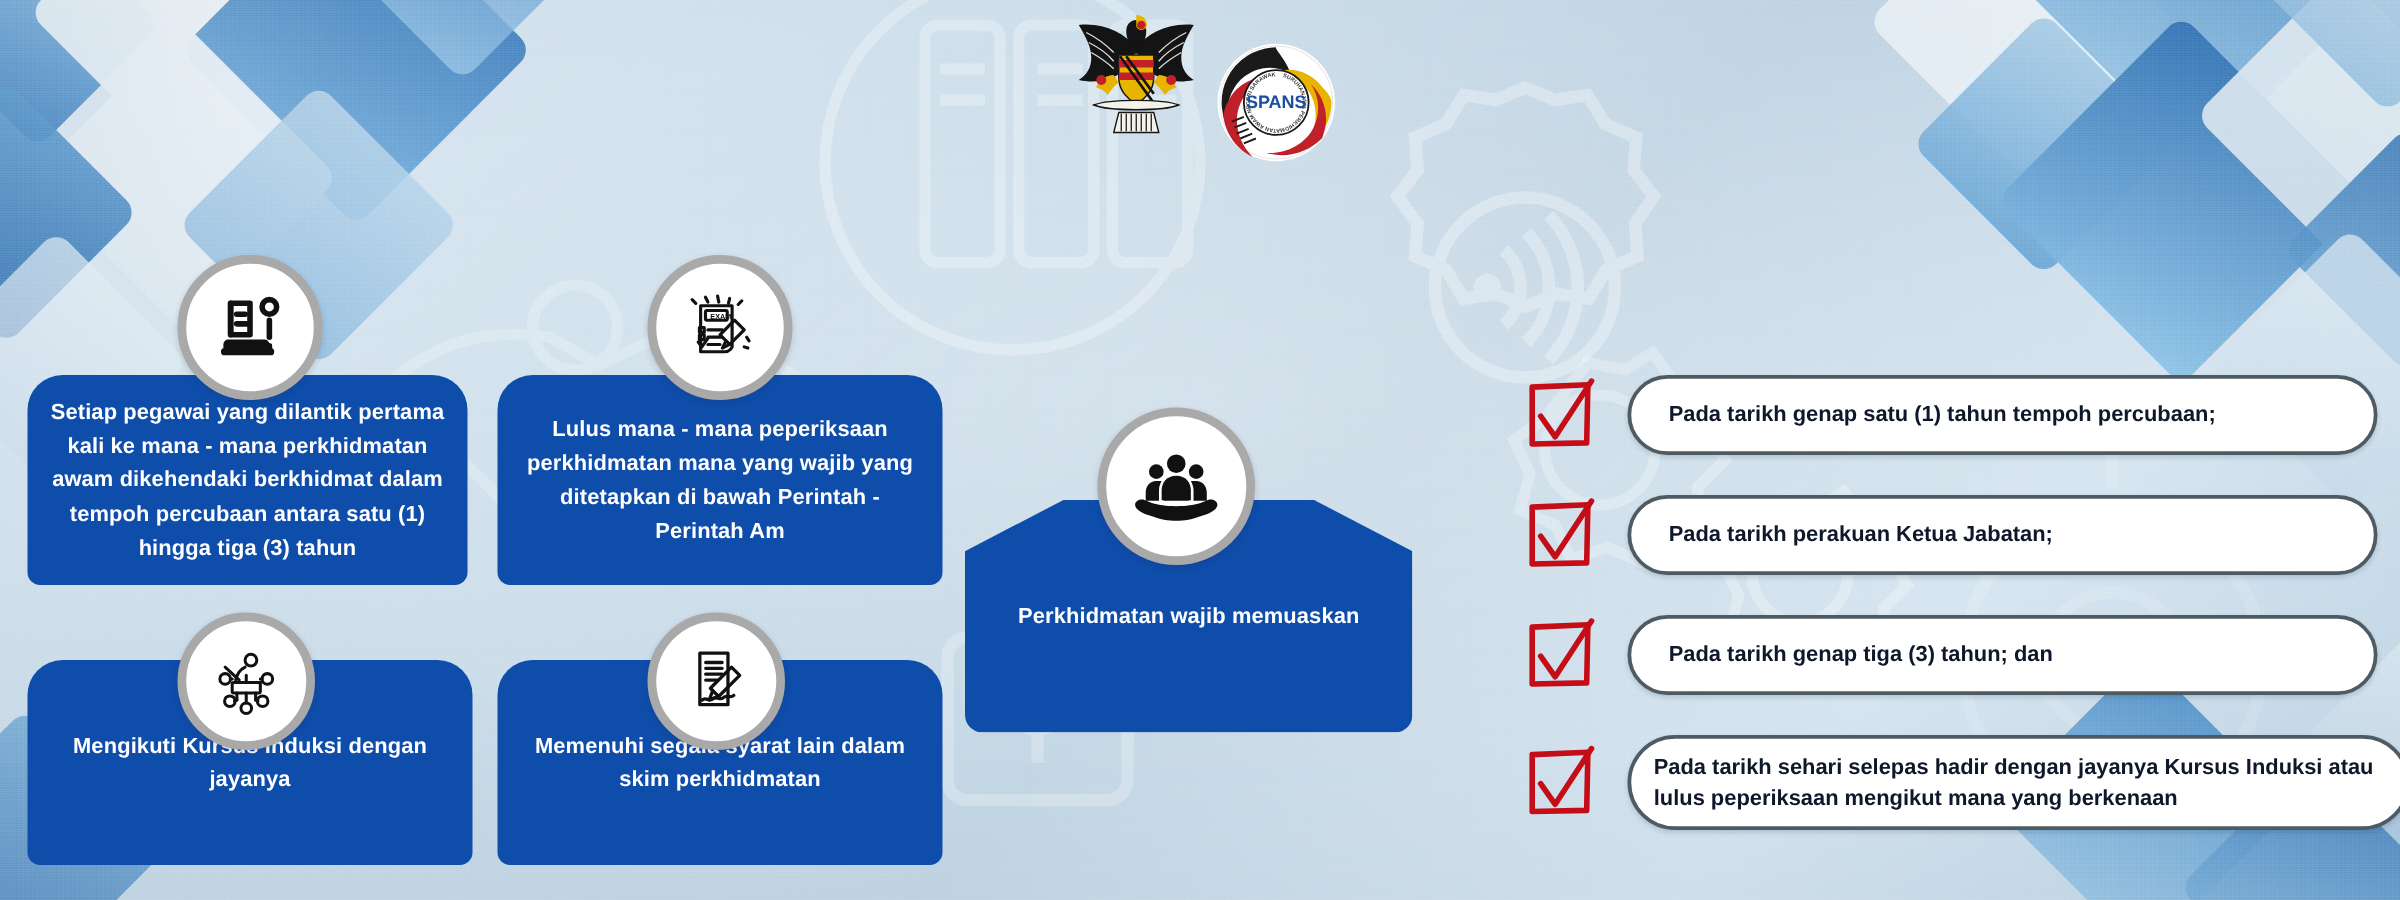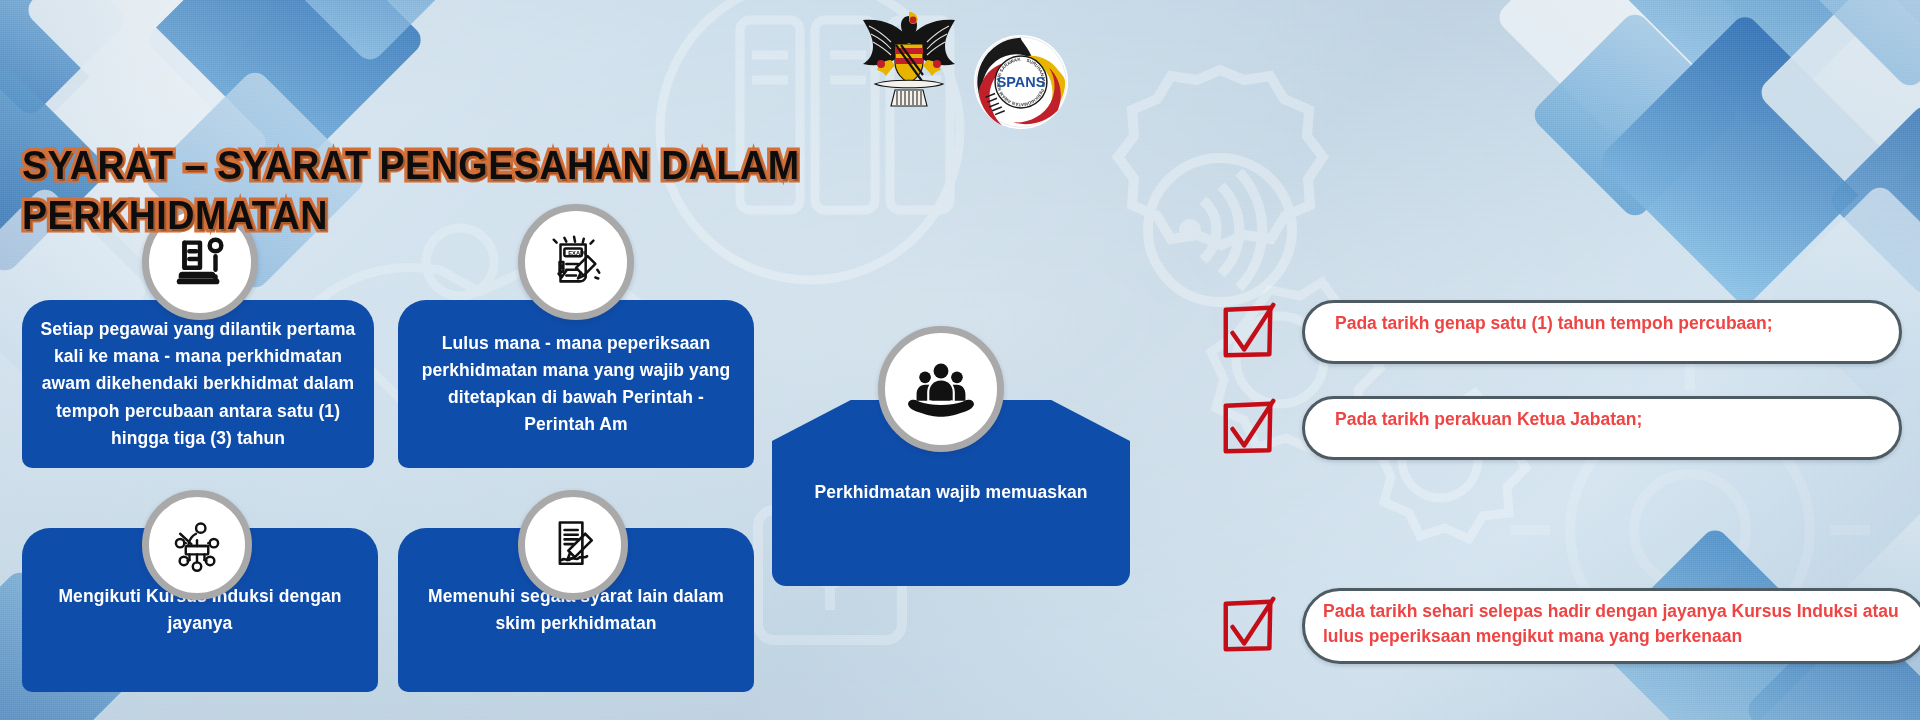--- a/index.html
+++ b/index.html
@@ -107,24 +107,24 @@
   .check-row {
     position:absolute;
     display:flex; align-items:center; gap:22px;
     z-index: 5;
   }
   .checkbox { width:62px; height:62px; flex:0 0 auto; }
   .pill {
     background:#fff;
     border: 3.5px solid #4f5b63;
     border-radius: 48px;
-    display:flex; align-items:flex-start;
+    display:flex; align-items:center;
     padding: 8px 30px;
     font-weight:700;
-    color:#ef4444;
+    color:#0f172a;
     font-size: 17.5px;
     line-height: 1.45;
     box-shadow: 0 2px 4px rgba(30,50,70,.18);
   }
 </style>
 </head>
 <body>
 
 <div id="stage">
 
@@ -260,23 +260,20 @@
       </g>
       <circle cx="50" cy="50" r="27" fill="#ffffff" stroke="#1a1a1a" stroke-width="1.5"></circle>
       <path id="ringtop" d="M50 28a22 22 0 0 1 0 44 22 22 0 0 1 0-44" fill="none"></path>
       <text font-family="Liberation Sans, sans-serif" font-size="4.6" fill="#3a3a3a" font-weight="700">
         <textPath href="#ringtop" startOffset="4%">SURUHANJAYA PERKHIDMATAN AWAM NEGERI SARAWAK</textPath>
       </text>
       <text x="50" y="55" text-anchor="middle" font-family="Liberation Sans, sans-serif" font-size="15" font-weight="700" fill="#1b4fa0">SPANS</text>
     </svg>
   </div>
 
-  <div class="title-left">
-    <div class="hdr">SYARAT – SYARAT PENGESAHAN DALAM PERKHIDMATAN</div>
-  </div>
 
 
   <div class="medal" style="left:142px;top:204px;width:116px;height:116px;">
     <svg width="62" height="62" viewBox="0 0 64 64">
       <g fill="none" stroke="#111" stroke-width="4.6" stroke-linecap="round" stroke-linejoin="round">
         <path d="M16 12h16v26H16z"></path>
         <path d="M21 21h7M21 29h9"></path>
         <path d="M16 12v26"></path>
         <circle cx="48" cy="15" r="6"></circle>
         <path d="M48 26v14"></path>
@@ -386,20 +383,31 @@
       <g fill="none" stroke="#c40d17" stroke-width="4.6" stroke-linecap="round" stroke-linejoin="round">
         <path d="M8 9l46-2-1 48-45 1z"></path>
         <path d="M15 33l12 17L57 4"></path>
       </g>
     </svg>
     <div class="pill" style="width:600px;height:64px;">
       <span>Pada tarikh perakuan Ketua Jabatan;</span>
     </div>
   </div>
 
+  <div class="check-row" style="left:1218px;top:492px;width:690px;">
+    <svg class="checkbox" viewBox="0 0 64 64">
+      <g fill="none" stroke="#c40d17" stroke-width="4.6" stroke-linecap="round" stroke-linejoin="round">
+        <path d="M8 9l46-2-1 48-45 1z"></path>
+        <path d="M15 33l12 17L57 4"></path>
+      </g>
+    </svg>
+    <div class="pill" style="width:600px;height:64px;">
+      <span>Pada tarikh genap tiga (3) tahun; dan</span>
+    </div>
+  </div>
 
   <div class="check-row" style="left:1218px;top:588px;width:710px;">
     <svg class="checkbox" viewBox="0 0 64 64">
       <g fill="none" stroke="#c40d17" stroke-width="4.6" stroke-linecap="round" stroke-linejoin="round">
         <path d="M8 9l46-2-1 48-45 1z"></path>
         <path d="M15 33l12 17L57 4"></path>
       </g>
     </svg>
     <div class="pill" style="width:640px;height:76px;padding:8px 18px;">
       <span>Pada tarikh sehari selepas hadir dengan jayanya Kursus Induksi atau lulus peperiksaan mengikut mana yang berkenaan</span>

